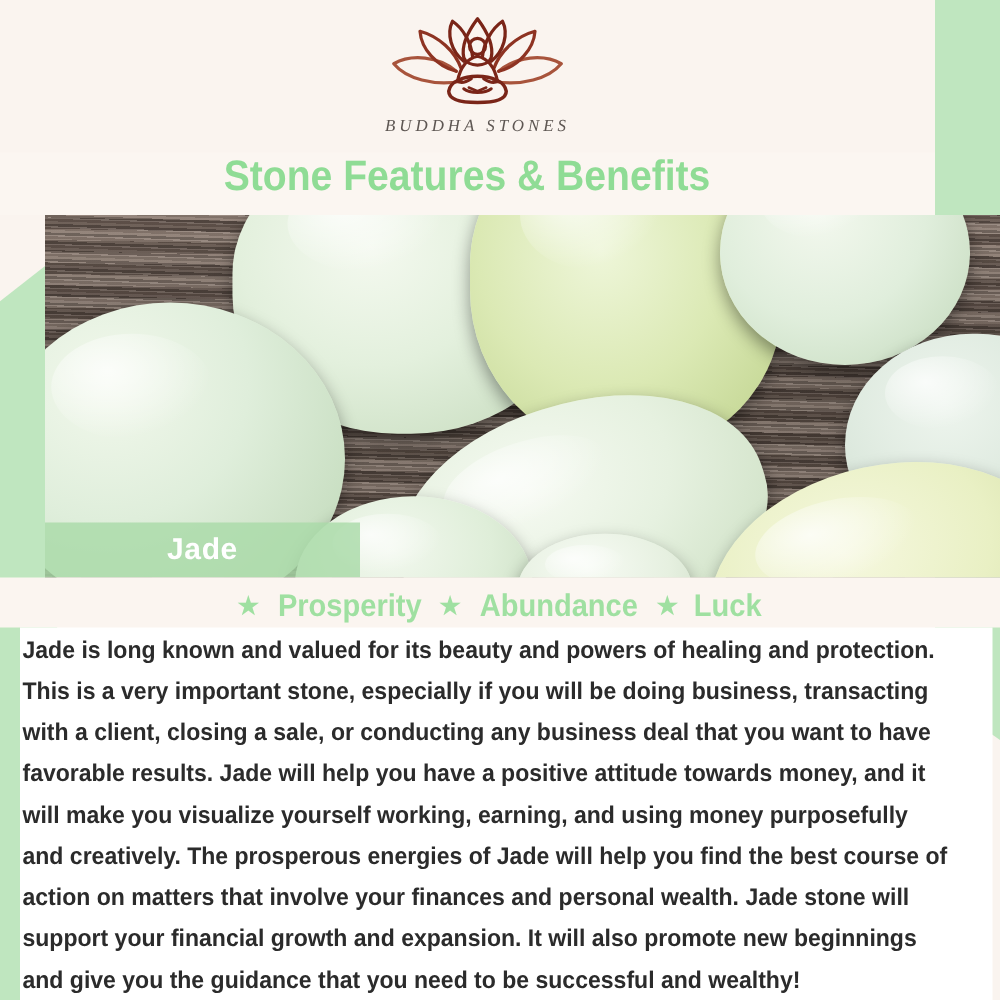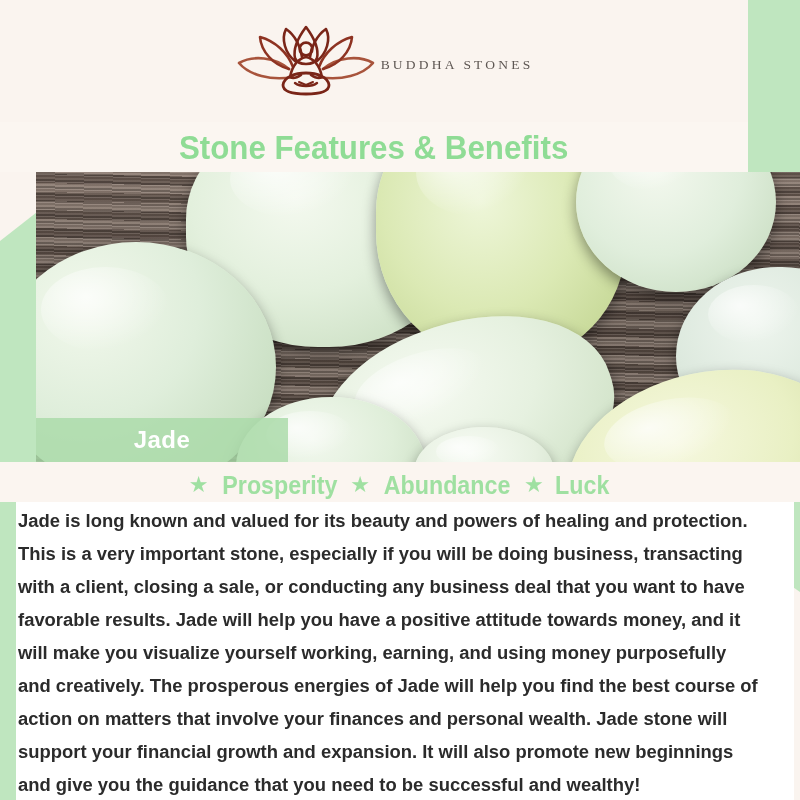--- a/index.html
+++ b/index.html
@@ -44,44 +44,44 @@
     width: 610px; height: 42px;
     clip-path: polygon(0 0, calc(100% - 38px) 0, 100% 100%, 0 100%);
   }
 
   
   .header {
     position: relative;
     z-index: 3;
     height: 122px;
     display: flex;
-    flex-direction: row;
+    flex-direction: column;
     align-items: center;
     justify-content: center;
     background: #faf4ef;
     margin: 0 52px 0 16px;
+    font-style: italic;
   }
   .logo-mark { line-height: 0; }
   .brand-name {
     margin-top: 8px;
     font-size: 13.5px;
     letter-spacing: 3.2px;
     font-family: "Liberation Serif", serif;
     color: #5d5652;
     font-weight: 400;
   }
 
   
   .title-bar {
     position: relative;
     z-index: 3;
     height: 50px;
     background: #fbf6f1;
     display: flex;
-    align-items: center;
     justify-content: center;
     margin-right: 52px;
   }
   .title-text {
     font-size: 34px;
     font-weight: bold;
     color: #8fdc95;
     font-family: "Liberation Sans Narrow", "Liberation Sans", sans-serif;
     transform: scaleX(0.92);
     letter-spacing: 0px;

